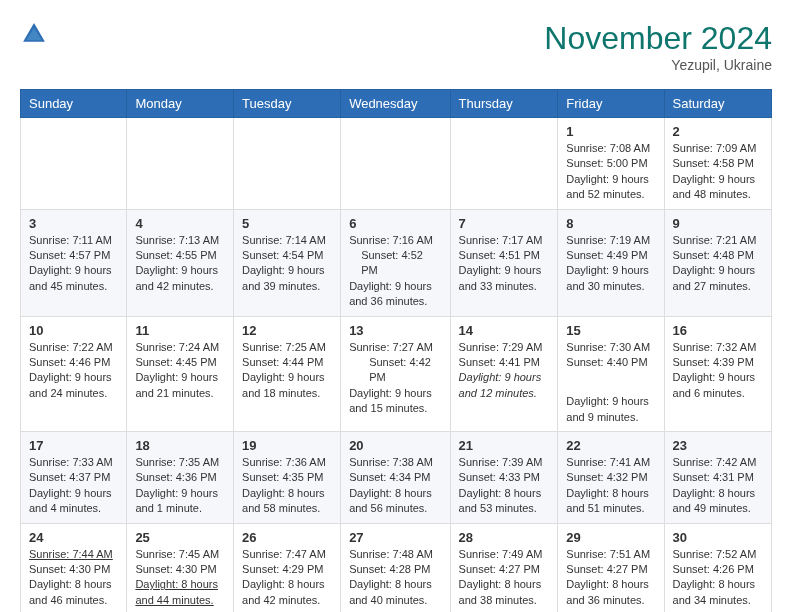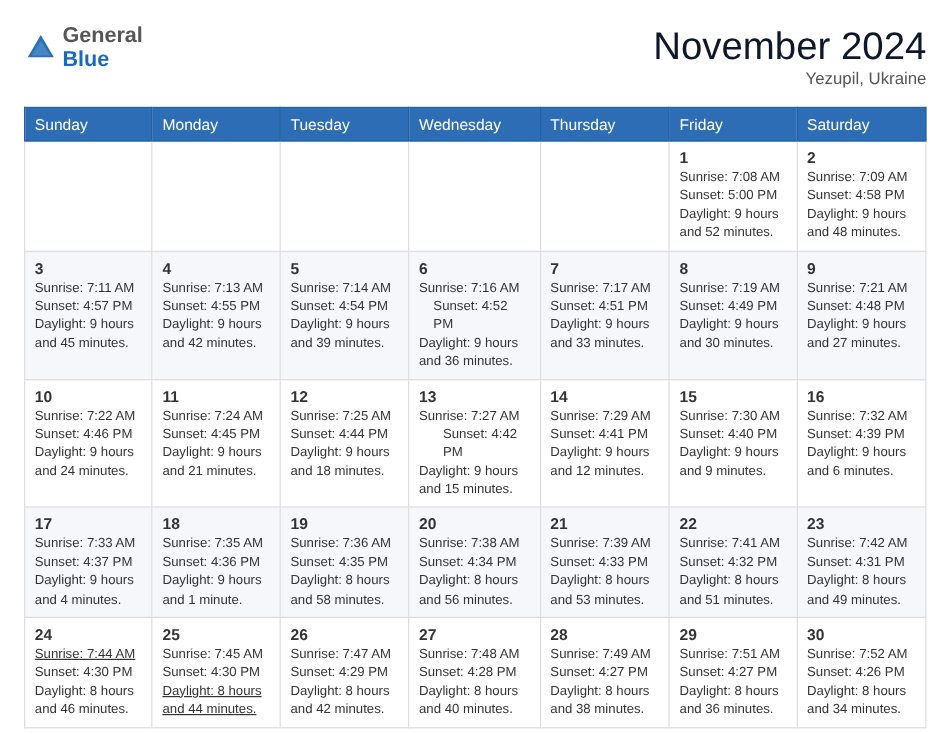--- a/index.html
+++ b/index.html
@@ -31,21 +31,21 @@
     .logo-icon {
       width: 28px;
       height: 28px;
     }
     .title-area {
       text-align: right;
     }
     .month-title {
       font-size: 32px;
       font-weight: 300;
-      color: #0f172a;
+      color: #0f766e;
     }
     .location {
       font-size: 14px;
       color: #555;
     }
     .calendar {
       width: 100%;
       border-collapse: collapse;
     }
     .calendar th {
@@ -81,24 +81,20 @@
   </style>
 </head>
 <body>
 
 <div class="header">
   <div class="logo">
     <svg class="logo-icon" viewBox="0 0 36 36">
       <polygon points="18,4 32,28 4,28" fill="#2d6db5"></polygon>
       <polygon points="18,10 28,26 8,26" fill="#5a9fd4" opacity="0.5"></polygon>
     </svg>
-    <div class="logo-text">
-      <span class="logo-general">General</span><br>
-      <span class="logo-blue">Blue</span>
-    </div>
   </div>
   <div class="title-area">
     <div class="month-title">November 2024</div>
     <div class="location">Yezupil, Ukraine</div>
   </div>
 </div>
 
 <table class="calendar">
   <thead>
     <tr>
@@ -197,27 +193,27 @@
         <td>
           <span class="day-num">13</span>
           <span style="display: block; line-height: 1.4;">Sunrise: 7:27 AM</span>
           <span style="display: block; line-height: 1.4; margin-left: 20px;">Sunset: 4:42 PM</span>
           <span style="display: block; line-height: 1.4;">Daylight: 9 hours and 15 minutes.</span>
         </td>
         <td>
           <span class="day-num">14</span>
           <span style="display: block; line-height: 1.4;">Sunrise: 7:29 AM</span>
           <span style="display: block; line-height: 1.4;">Sunset: 4:41 PM</span>
-          <span style="display: block; line-height: 1.4;">Daylight: 9 hours and 12 minutes.</span>
+          <span style="display: block; line-height: 1.4; font-style: italic;">Daylight: 9 hours and 12 minutes.</span>
         </td>
         <td>
           <span class="day-num">15</span>
           <span style="display: block; line-height: 1.4;">Sunrise: 7:30 AM</span>
           <span style="display: block; line-height: 1.4;">Sunset: 4:40 PM</span>
-          <span style="display: block; line-height: 1.4;">Daylight: 9 hours and 9 minutes.</span>
+          <span style="display: block; line-height: 1.4; margin-top: 24px;">Daylight: 9 hours and 9 minutes.</span>
         </td>
         <td>
           <span class="day-num">16</span>
           <span style="display: block; line-height: 1.4;">Sunrise: 7:32 AM</span>
           <span style="display: block; line-height: 1.4;">Sunset: 4:39 PM</span>
           <span style="display: block; line-height: 1.4;">Daylight: 9 hours and 6 minutes.</span>
         </td>
       </tr>
       <tr>
         <td>

